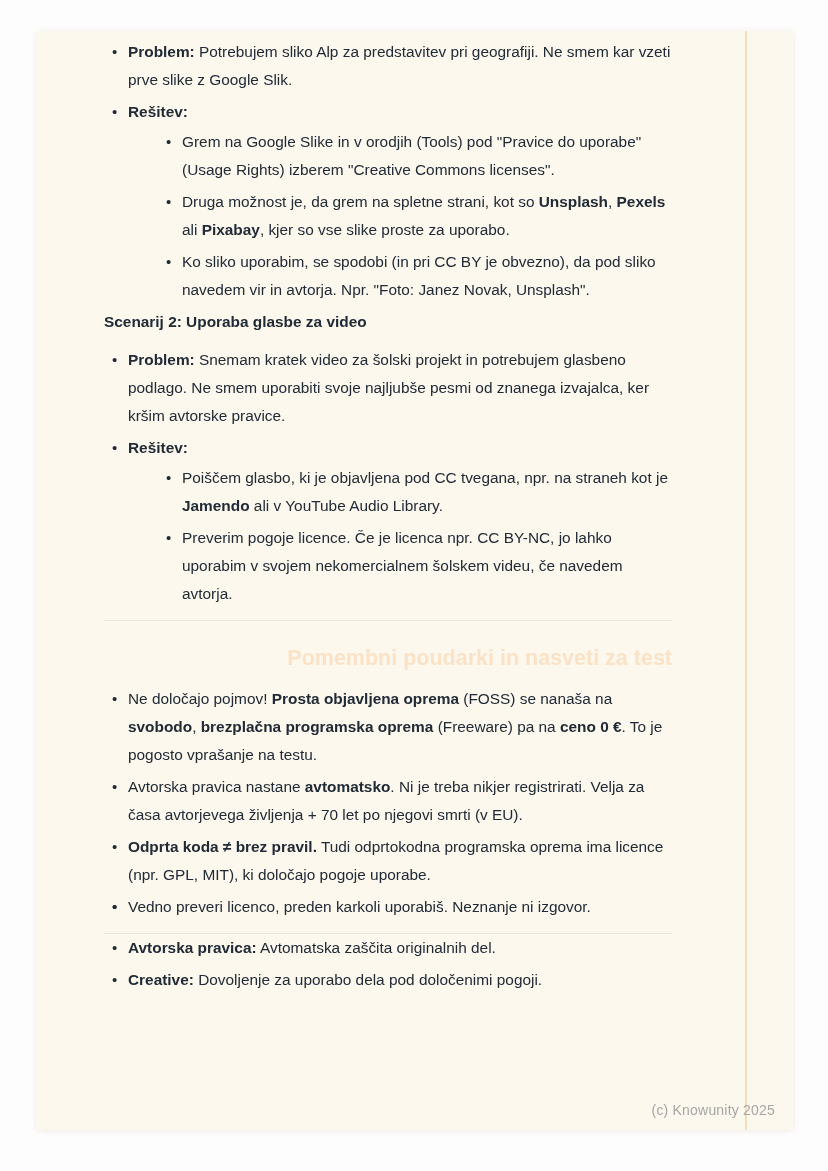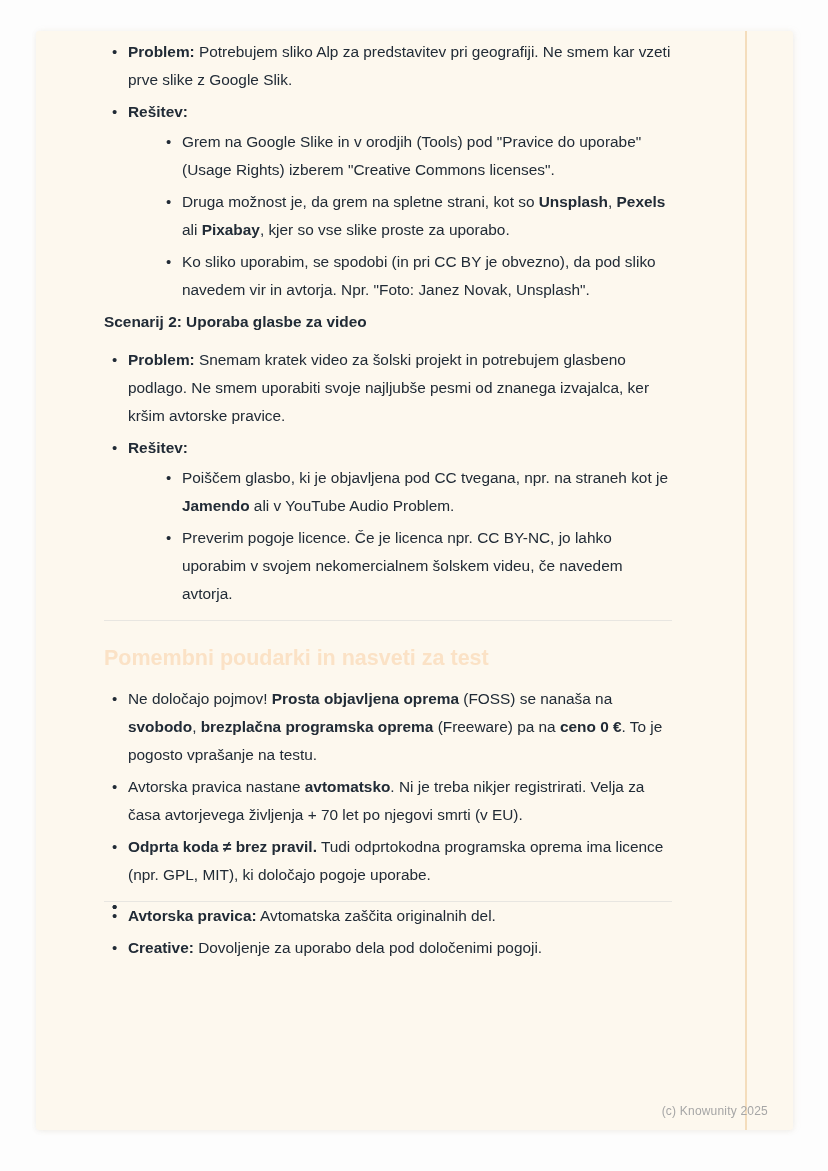--- a/index.html
+++ b/index.html
@@ -47,30 +47,31 @@
     font-weight: bold;
     font-size: 15.4px;
     margin: 2px 0 10px 0;
   }
   h2.h2 {
     color: var(--heading, #fbe2c6);
     font-size: 21.5px;
     font-weight: bold;
     line-height: 30px;
     margin: 22px 0 12px 0;
+    text-align: right;
   }
   hr.divider {
     border: none;
     border-top: 1px solid var(--divider, #e8e6e1);
     margin: 12px 0 0 0;
   }
   .watermark {
     position: absolute;
-    right: 25px; bottom: 12px;
-    font-size: 12px;
+    right: 18px; bottom: 12px;
+    font-size: 14px;
     letter-spacing: 0.2px;
     color: var(--watermark-text, #a6a6a6);
     margin-top: 48px;
   }
 </style>
 </head>
 <body>
 
 <div class="page">
   <div class="margin-line"></div>
@@ -80,32 +81,32 @@
         <li><span class="dot">•</span><span class="li-text"><span class="b">Rešitev:</span></span><ul class="lvl2">
             <li><span class="dot">•</span><span class="li-text"><span>Grem na Google Slike in v orodjih (Tools) pod "Pravice do uporabe" (Usage Rights) izberem "Creative Commons licenses".</span></span></li>
             <li><span class="dot">•</span><span class="li-text"><span>Druga možnost je, da grem na spletne strani, kot so </span><span class="b">Unsplash</span><span>, </span><span class="b">Pexels</span><span> ali </span><span class="b">Pixabay</span><span>, kjer so vse slike proste za uporabo.</span></span></li>
             <li><span class="dot">•</span><span class="li-text"><span>Ko sliko uporabim, se spodobi (in pri CC BY je obvezno), da pod sliko navedem vir in avtorja. Npr. "Foto: Janez Novak, Unsplash".</span></span></li>
           </ul></li>
       </ul>
       <div class="subheading">Scenarij 2: Uporaba glasbe za video</div>
       <ul class="lvl1">
         <li><span class="dot">•</span><span class="li-text"><span class="b">Problem:</span><span> Snemam kratek video za šolski projekt in potrebujem glasbeno podlago. Ne smem uporabiti svoje najljubše pesmi od znanega izvajalca, ker kršim avtorske pravice.</span></span></li>
         <li><span class="dot">•</span><span class="li-text"><span class="b">Rešitev:</span></span><ul class="lvl2">
-            <li><span class="dot">•</span><span class="li-text"><span>Poiščem glasbo, ki je objavljena pod CC tvegana, npr. na straneh kot je </span><span class="b">Jamendo</span><span> ali v YouTube Audio Problem.</span></span></li>
+            <li><span class="dot">•</span><span class="li-text"><span>Poiščem glasbo, ki je objavljena pod CC tvegana, npr. na straneh kot je </span><span class="b">Jamendo</span><span> ali v YouTube Audio Library.</span></span></li>
             <li><span class="dot">•</span><span class="li-text"><span>Preverim pogoje licence. Če je licenca npr. CC BY-NC, jo lahko uporabim v svojem nekomercialnem šolskem videu, če navedem avtorja.</span></span></li>
           </ul></li>
       </ul>
       <hr class="divider">
       <h2 class="h2">Pomembni poudarki in nasveti za test</h2>
       <ul class="lvl1">
         <li><span class="dot">•</span><span class="li-text"><span>Ne določajo pojmov! </span><span class="b">Prosta objavljena oprema</span><span> (FOSS) se nanaša na </span><span class="b">svobodo</span><span>, </span><span class="b">brezplačna programska oprema</span><span> (Freeware) pa na </span><span class="b">ceno 0 €</span><span>. To je pogosto vprašanje na testu.</span></span></li>
         <li><span class="dot">•</span><span class="li-text"><span>Avtorska pravica nastane </span><span class="b">avtomatsko</span><span>. Ni je treba nikjer registrirati. Velja za časa avtorjevega življenja + 70 let po njegovi smrti (v EU).</span></span></li>
         <li><span class="dot">•</span><span class="li-text"><span class="b">Odprta koda ≠ brez pravil.</span><span> Tudi odprtokodna programska oprema ima licence (npr. GPL, MIT), ki določajo pogoje uporabe.</span></span></li>
         <li><span class="dot">•</span></li>
-        <li><span class="dot">•</span></li>
+        <li><span class="dot">•</span><span class="li-text"><span>Vedno preveri licenco, preden karkoli uporabiš. Neznanje ni izgovor.</span></span></li>
       </ul>
       <hr class="divider">
       <ul class="lvl1">
         <li><span class="dot">•</span><span class="li-text"><span class="b">Avtorska pravica:</span><span> Avtomatska zaščita originalnih del.</span></span></li>
         <li><span class="dot">•</span><span class="li-text"><span class="b">Creative:</span><span> Dovoljenje za uporabo dela pod določenimi pogoji.</span></span></li>
       </ul>
     </div>
   <div class="watermark">(c) Knowunity 2025</div>
 </div>
 

